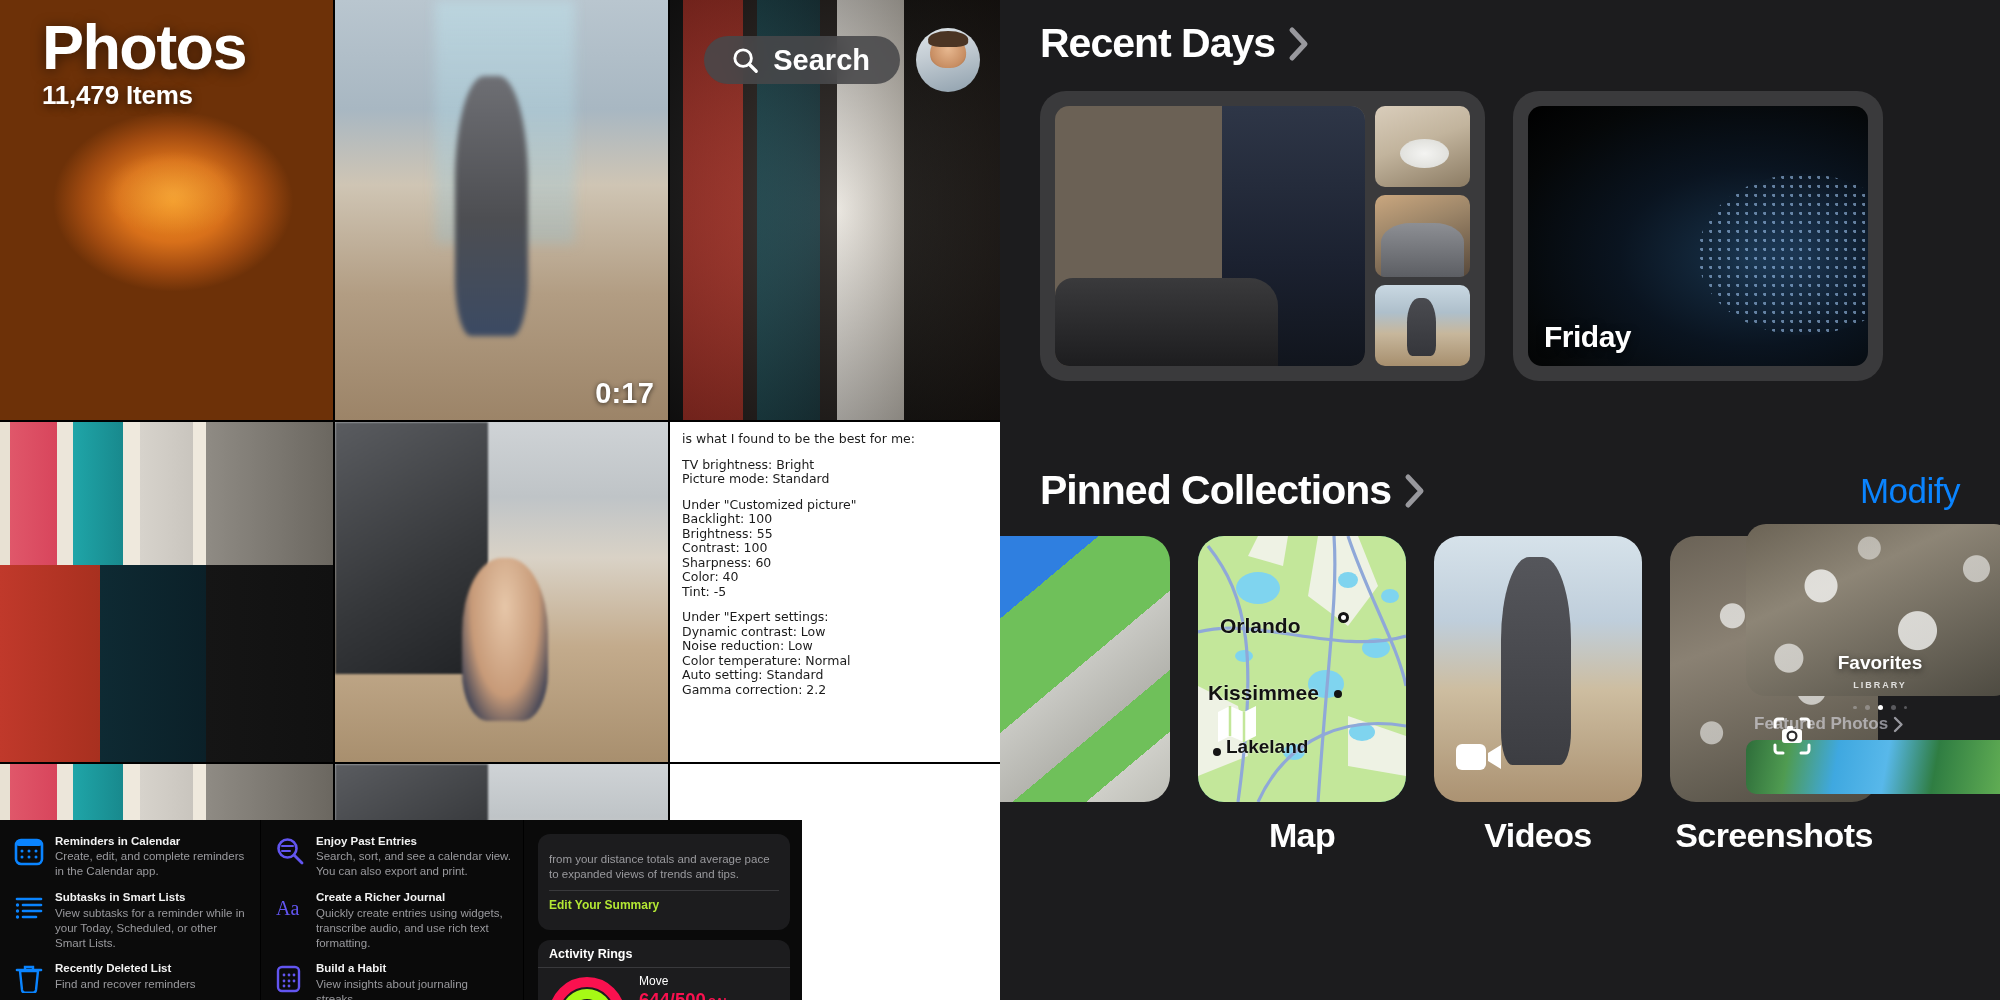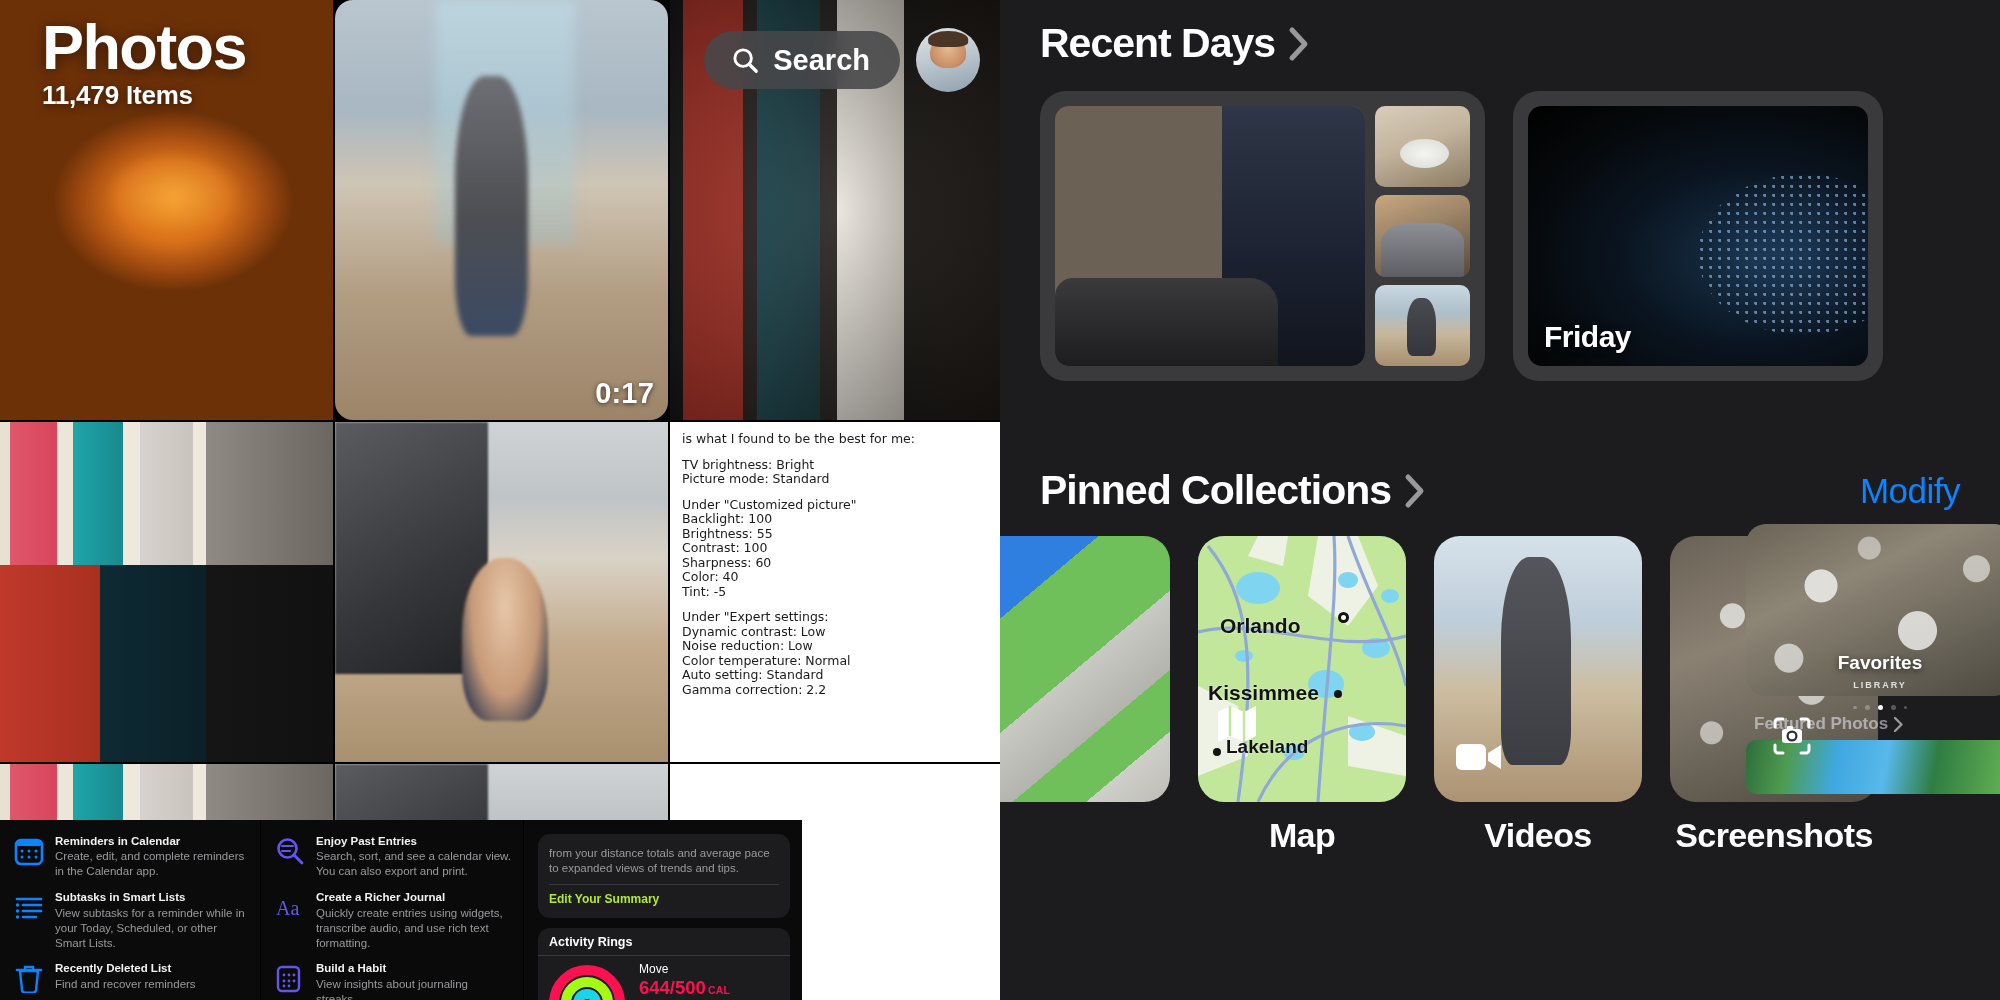--- a/index.html
+++ b/index.html
@@ -25,21 +25,21 @@
   
   .p-food{background:
     radial-gradient(ellipse 120px 90px at 52% 48%, #f09020 0%, #d8701a 45%, #a24b10 75%, #6d3108 100%),
     radial-gradient(ellipse 140px 80px at 12% 20%, #e8c47a 0%, #c69a4c 55%, #7a5a24 100%),
     radial-gradient(ellipse 130px 70px at 88% 18%, #ead9b2 0%, #c6ae7c 60%, #8b7444 100%),
     linear-gradient(165deg,#6b4a2e 0%,#4a3220 38%,#2e1f13 100%);}
   .p-food::after{content:"";position:absolute;inset:0;
     background:radial-gradient(ellipse 100px 60px at 52% 46%, rgba(255,200,90,.35),transparent 70%);}
   .p-hall{background:
     linear-gradient(180deg,#b9c6cf 0%,#a8b7c2 26%,#cfc5b4 44%,#b29d83 70%,#9c8468 100%),
-    linear-gradient(90deg,rgba(255,255,255,.16),rgba(0,0,0,.12)); border-radius: 18px;}
+    linear-gradient(90deg,rgba(255,255,255,.16),rgba(0,0,0,.12));}
   .p-hall::before{content:"";position:absolute;left:30%;top:0;width:42%;height:58%;
     background:linear-gradient(180deg,rgba(190,225,235,.55),rgba(150,190,205,.35));
     filter:blur(6px);}
   .p-hall::after{content:"";position:absolute;left:36%;top:18%;width:22%;height:62%;
     background:linear-gradient(180deg,#6e6f74,#4d4e52 55%,#3b4a63 100%);
     border-radius:40% 40% 22% 22%;filter:blur(2.5px);}
   .p-posters{background:
     linear-gradient(90deg,#1b1a1a 0%,#1b1a1a 4%,#c63b2f 4%,#b43427 22%,#2a2320 22%,
       #2a2320 26%,#1c4a52 26%,#15353c 45%,#241f1c 45%,#241f1c 50%,#e8e4dd 50%,#cfc9bf 70%,
       #15120f 70%,#221c18 100%);}
@@ -70,21 +70,21 @@
 
   
   .hdr{position:absolute;left:0;top:0;width:1000px;height:112px;z-index:6;
     display:flex;align-items:flex-start;padding:14px 20px 0 42px;}
   .hdr-titles{flex:1;}
   .hdr-title{font-size:63px;font-weight:700;color:#fff;letter-spacing:-1.6px;line-height:1.05;
     text-shadow:0 2px 14px rgba(0,0,0,.55);}
   .hdr-sub{font-size:26px;font-weight:700;color:#fff;letter-spacing:-.2px;
     text-shadow:0 2px 10px rgba(0,0,0,.6);}
   .hdr-right{display:flex;align-items:center;gap:16px;margin-top:14px;}
-  .search-pill{display:flex;align-items:center;gap:13px;height:58px;padding:0 30px 0 26px;
+  .search-pill{display:flex;align-items:center;gap:13px;height:48px;padding:0 30px 0 26px;
     border-radius:29px;background:rgba(72,72,74,.88);color:#fff;font-size:29px;font-weight:600;
     backdrop-filter:blur(12px);}
   .search-pill svg{width:30px;height:30px;flex:none;}
   .avatar{width:64px;height:64px;border-radius:50%;overflow:hidden;flex:none;position:relative;
     background:linear-gradient(165deg,#dfe6ea 0%,#c3ccd3 40%,#8fa0ad 100%);}
   .avatar::before{content:"";position:absolute;left:50%;top:14%;width:56%;height:48%;
     transform:translateX(-50%);border-radius:50% 50% 44% 44%;
     background:radial-gradient(ellipse at 50% 38%,#e7b890,#c78d62 70%,#8a5a36 100%);}
   .avatar::after{content:"";position:absolute;left:50%;top:4%;width:62%;height:26%;
     transform:translateX(-50%);border-radius:50% 50% 30% 30%;background:#4b3524;}
@@ -92,21 +92,21 @@
   
   .widgets{position:absolute;left:0;bottom:0;width:800px;height:180px;z-index:7;
     display:grid;grid-template-columns:260px 262px 278px;gap:1px;background:#000;}
   .wcol{background:#0b0b0b;padding:14px 12px 0 14px;overflow:hidden;position:relative;}
   .wcol.dark2{background:#0a0a0a;}
   .wrow{display:flex;gap:11px;margin-bottom:11px;}
   .wicon{width:30px;height:30px;flex:none;margin-top:2px;}
   .wtitle{font-size:11.5px;font-weight:700;color:#f2f2f2;line-height:1.25;}
   .wdesc{font-size:11.5px;color:#9a9a9e;line-height:1.3;margin-top:1px;}
 
-  .sumcard{background:#1c1c1e;border-radius:12px;padding:12px 11px;margin-bottom:10px;}
+  .sumcard{background:#1c1c1e;border-radius:12px;padding:18px 11px;margin-bottom:10px;}
   .sumdesc{font-size:11.5px;color:#9a9a9e;line-height:1.32;}
   .sumdiv{height:1px;background:#39393c;margin:8px 0 7px;}
   .sumlink{font-size:12px;font-weight:700;color:#b4e834;}
   .ringcard{background:#1c1c1e;border-radius:12px;overflow:hidden;}
   .ringhdr{font-size:12.5px;font-weight:700;color:#fff;padding:7px 11px 6px;}
   .ringdiv{height:1px;background:#39393c;}
   .ringbody{display:flex;gap:14px;padding:9px 11px 10px;}
   .rings{position:relative;width:76px;height:76px;flex:none;}
   .ring{position:absolute;border-radius:50%;}
   .r1{inset:0;border:10px solid #fa114f;}

